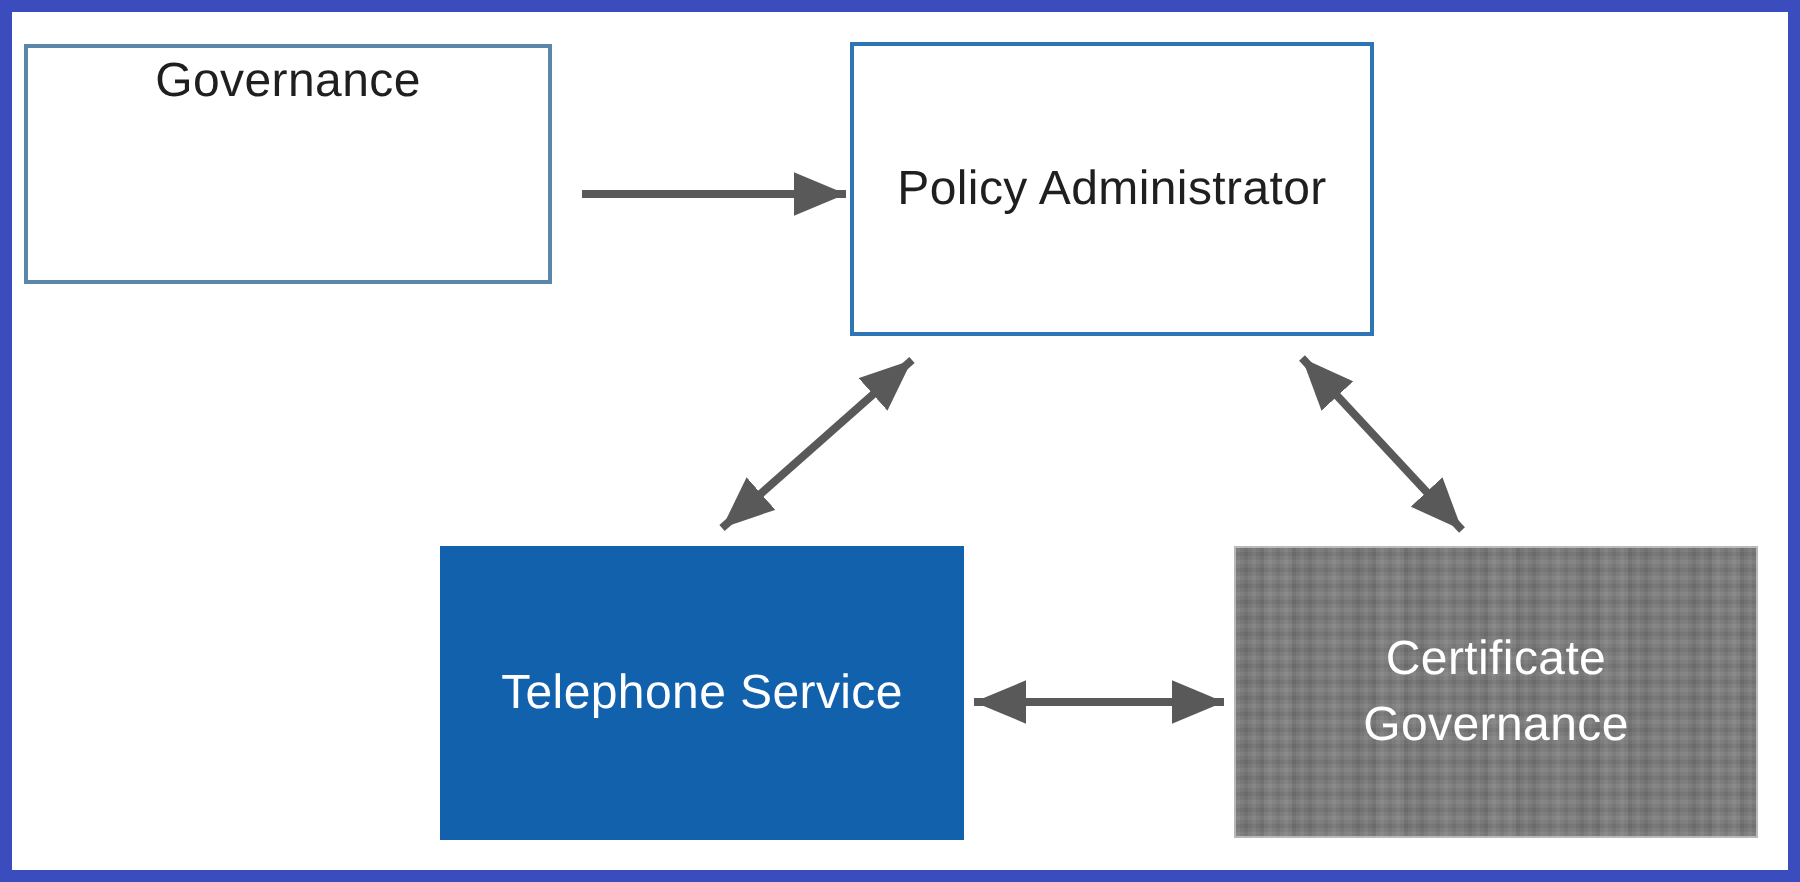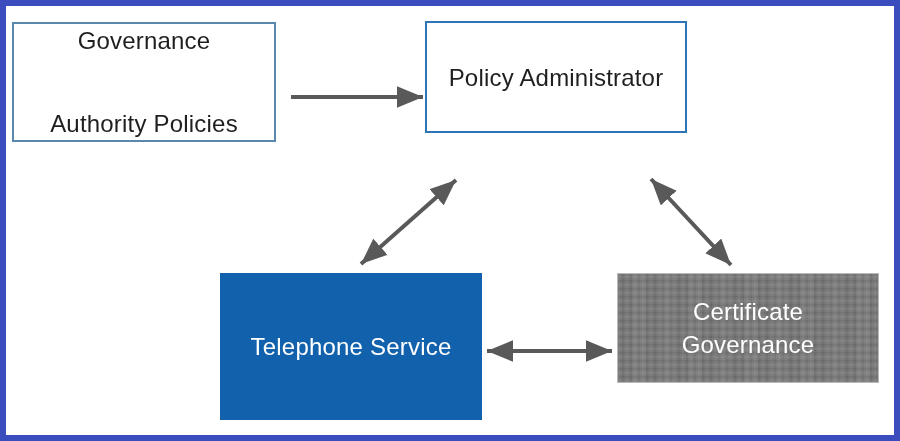--- a/index.html
+++ b/index.html
@@ -48,38 +48,38 @@
     height: 120px;
     background: #ffffff;
     border: 2px solid var(--box-border-light, #5B87AD);
     color: var(--text-dark, #1F1F1F);
     justify-content: space-between;
   }
   .node-policy-admin {
     left: 425px;
     top: 21px;
     width: 262px;
-    height: 112px;
+    height: 147px;
     background: #ffffff;
     border: 2px solid var(--box-border-accent, #2E75B6);
     color: var(--text-dark, #1F1F1F);
   }
   .node-tsp {
     left: 220px;
     top: 273px;
     width: 262px;
     height: 147px;
     background: var(--tsp-fill, #1161AD);
     color: var(--text-light, #FFFFFF);
   }
   .node-ca {
     left: 617px;
     top: 273px;
     width: 262px;
-    height: 110px;
+    height: 146px;
     background-color: var(--ca-fill, #7D7D7D);
     background-image:
       repeating-linear-gradient(0deg,
         rgba(255,255,255,0.05) 0 2px, transparent 2px 4px,
         rgba(0,0,0,0.06) 4px 6px, transparent 6px 8px),
       repeating-linear-gradient(90deg,
         rgba(255,255,255,0.05) 0 2px, transparent 2px 4px,
         rgba(0,0,0,0.06) 4px 6px, transparent 6px 8px),
       repeating-linear-gradient(90deg,
         rgba(0,0,0,0.04) 0 14px, transparent 14px 28px);
@@ -106,21 +106,20 @@
 
     <line x1="361" y1="264" x2="456" y2="180" style="stroke: var(--arrow, #595959); stroke-width: 4;" marker-start="url(#ah)" marker-end="url(#ah)"></line>
 
     <line x1="651" y1="179" x2="731" y2="265" style="stroke: var(--arrow, #595959); stroke-width: 4;" marker-start="url(#ah)" marker-end="url(#ah)"></line>
 
     <line x1="487" y1="351" x2="612" y2="351" style="stroke: var(--arrow, #595959); stroke-width: 4;" marker-start="url(#ah)" marker-end="url(#ah)"></line>
   </svg>
 
   <div class="node node-governance">
     <span class="node-label">Governance</span>
-    <span class="node-label">Authority Policies</span>
   </div>
 
   <div class="node node-policy-admin">
     <span class="node-label">Policy Administrator</span>
   </div>
 
   <div class="node node-tsp">
     <span class="node-label">Telephone Service</span>
   </div>
 

